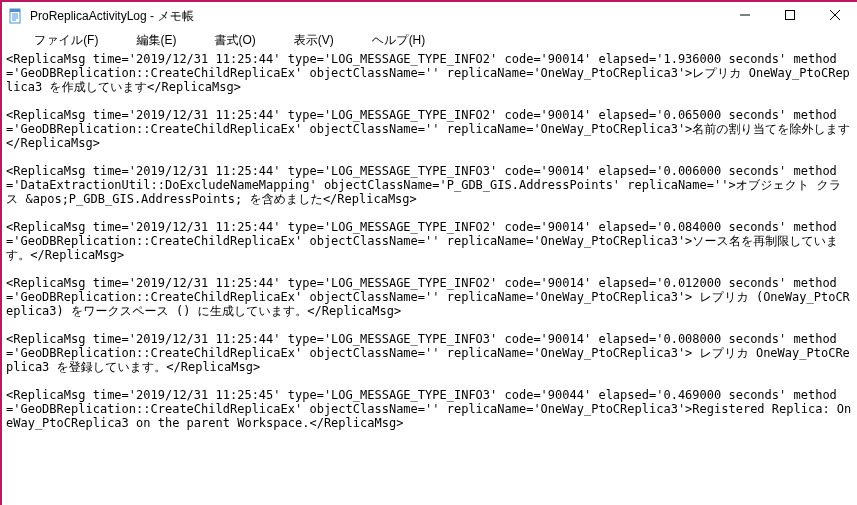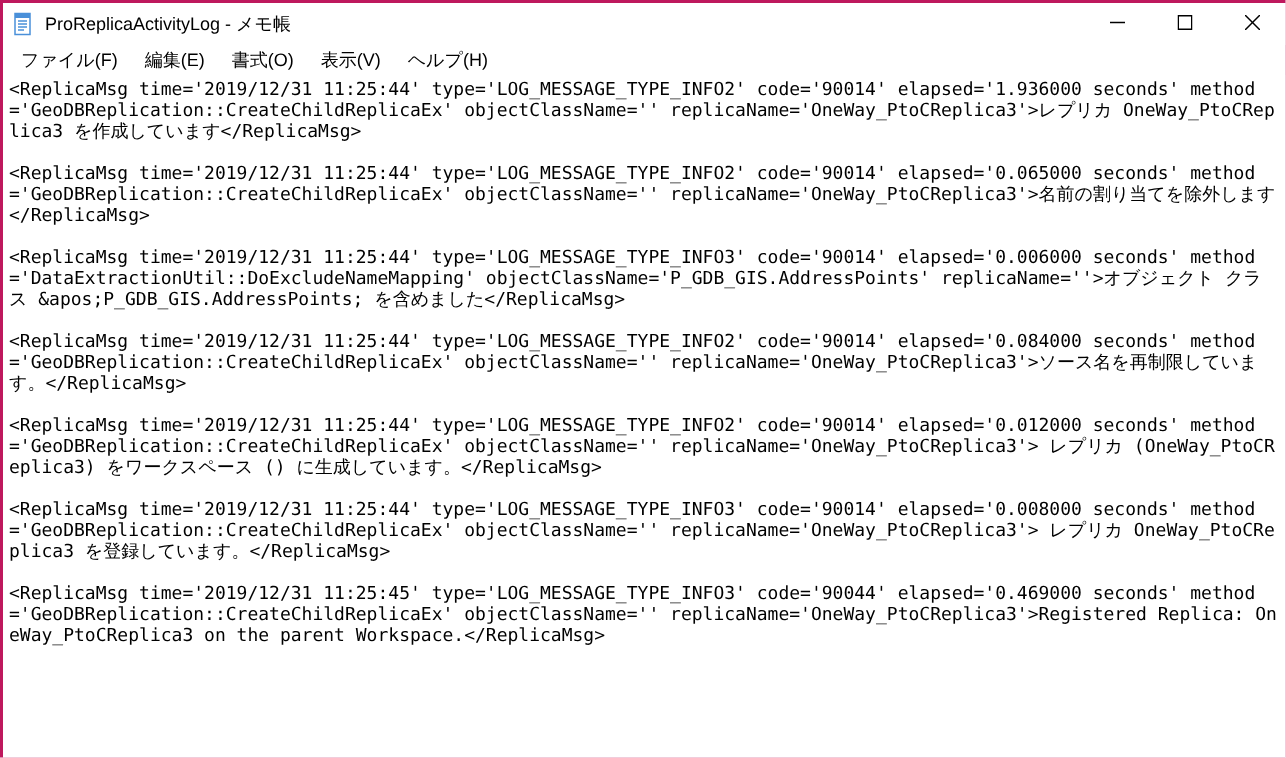--- a/index.html
+++ b/index.html
@@ -56,20 +56,21 @@
     display: flex;
     align-items: center;
     padding: 0 4px;
     font-family: "Yu Gothic UI", "Segoe UI", sans-serif;
     font-size: 12px;
     gap: 2px;
   }
   .menu-item {
     padding: 2px 8px;
     cursor: default;
+    margin-left: 20px;
   }
   .client {
     flex: 1;
     display: flex;
     overflow: hidden;
   }
   .textarea {
     flex: 1;
     border: none;
     resize: none;

